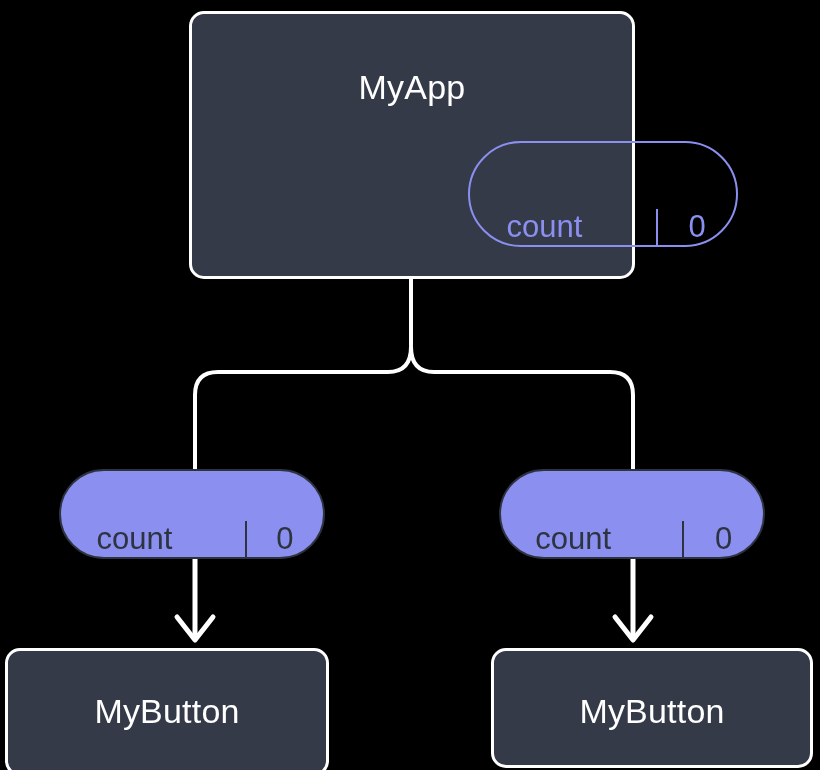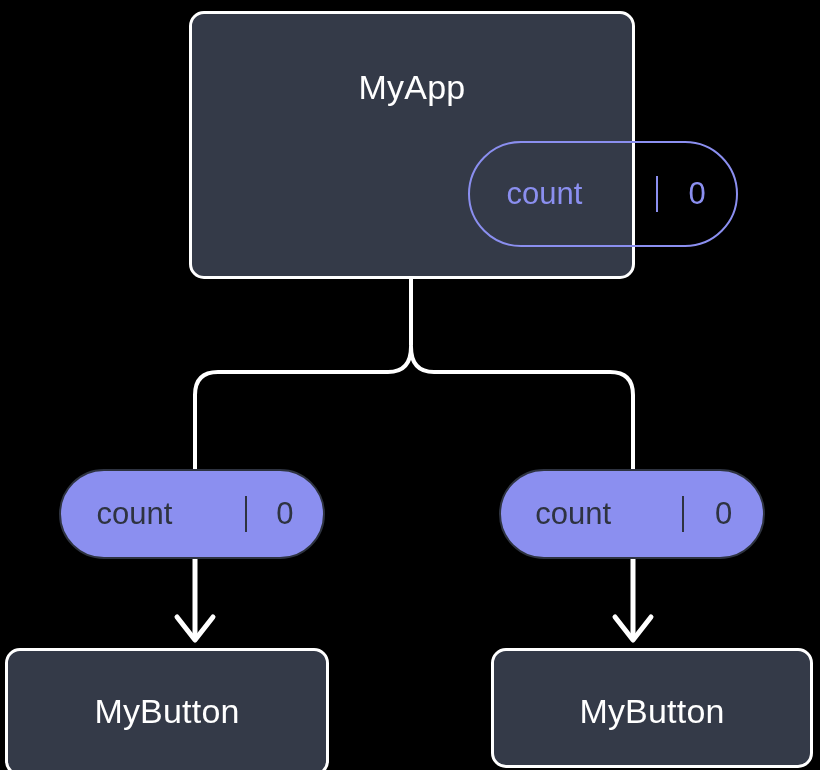--- a/index.html
+++ b/index.html
@@ -61,21 +61,21 @@
   }
   #app-box .component-title { top: 54px; }
   #btn-box-left .component-title { top: 41px; }
   #btn-box-right .component-title { top: 41px; }
 
   
   .state-pill {
     position: absolute;
     box-sizing: border-box;
     display: flex;
-    align-items: center;
+    align-items: flex-end;
     border-radius: 999px;
     overflow: hidden;
     gap: 37px;
   }
   .pill-key, .pill-val {
     display: flex;
     align-items: center;
     justify-content: center;
     box-sizing: border-box;
     font-size: 31px;

